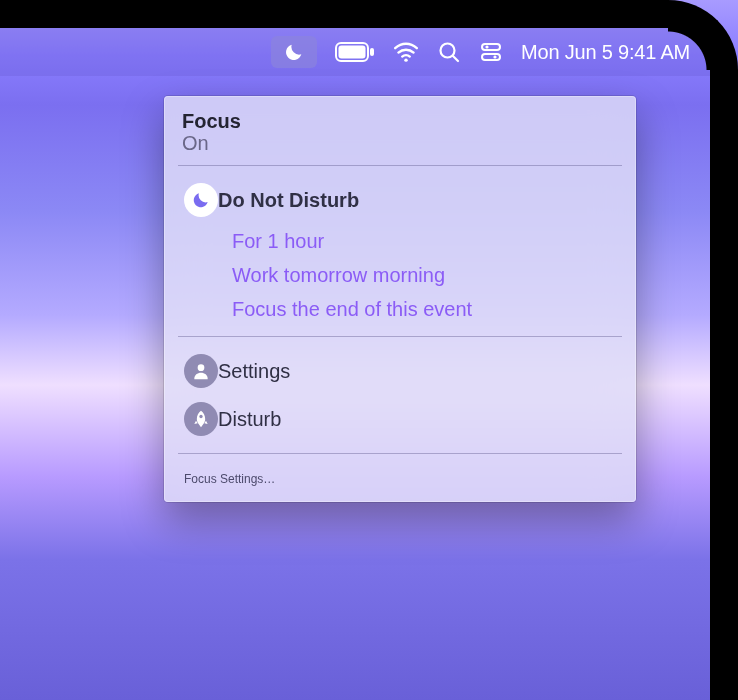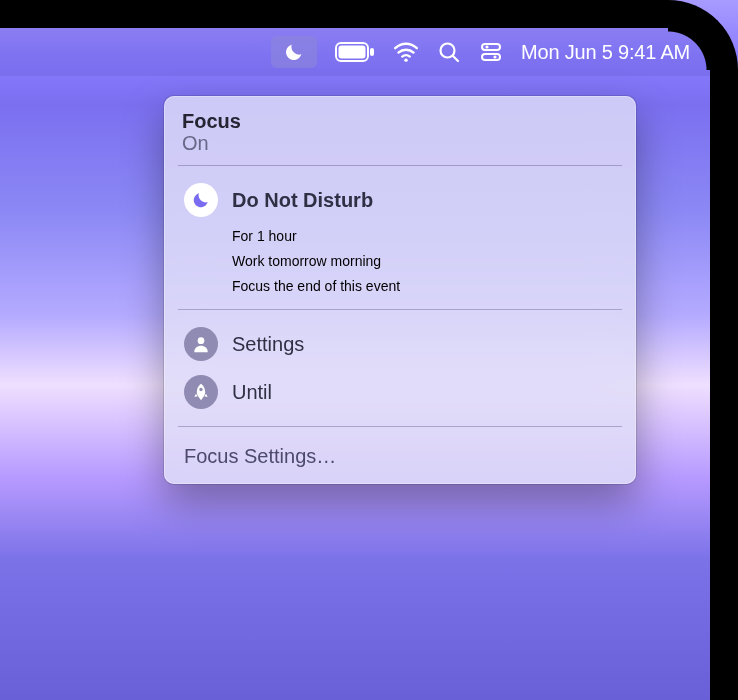--- a/index.html
+++ b/index.html
@@ -56,56 +56,55 @@
     }
     svg { display: block; }
 
     .panel {
       position: absolute;
       top: 96px;
       left: 164px;
       width: 472px;
       background: rgba(224, 222, 248, 0.82);
       backdrop-filter: blur(20px);
-      border-radius: 10px;
+      border-radius: 4px;
       box-shadow: 0 18px 40px rgba(0,0,0,0.35), 0 0 0 1px rgba(255,255,255,0.3) inset, 0 0 0 1px rgba(0,0,0,0.12);
       padding: 14px 18px 14px 18px;
       color: #2a2a35;
     }
     .panel-header .title { font-size: 20px; font-weight: 700; color: #242432; }
     .panel-header .status { font-size: 20px; color: #6a6788; margin-top: -1px; }
     .hr {
       border: none;
       border-top: 1px solid rgba(105,100,150,0.45);
       margin: 10px -4px;
     }
     .row {
       display: flex;
       align-items: center;
-      gap: 14px;
       padding: 7px 2px;
       font-size: 20px;
       color: #303045;
       border-radius: 6px;
     }
     .row .label { line-height: 1.2; }
     .row.dnd .label { font-weight: 600; }
-    .opt-row { padding: 2px 0 2px 50px; font-size: 14px; color: #000000; line-height: 1.5; }
+    .opt-row { padding: 2px 0 2px 50px; font-size: 20px; color: #8b5cf6; line-height: 1.5; }
     .round-icon {
       width: 34px; height: 34px;
       border-radius: 50%;
       background: #908bb3;
       display: flex; align-items: center; justify-content: center;
       flex-shrink: 0;
     }
     .round-icon.active { background: #fff; }
     .round-icon svg { width: 20px; height: 20px; }
     .settings-row {
       padding: 8px 2px 2px 2px;
-      font-size: 20px;
+      font-size: 12px;
       color: #4c4a6c;
     }
   </style>
 </head>
 <body>
 
 <div class="menubar">
   <div class="mb-icon focus-pill">
     <svg viewBox="0 0 24 24" width="22" height="22" fill="none">
       <path d="M20 14.5A8.5 8.5 0 0 1 9.5 4 8.5 8.5 0 1 0 20 14.5z" fill="#ffffff"></path>
@@ -178,21 +177,21 @@
 
 
   <div class="row">
     <div class="round-icon">
       <svg viewBox="0 0 24 24" fill="#fff">
           <path d="M12 2c3 2 5 6 5 10 0 2-.6 3.8-1.5 5L12 22l-3.5-5C7.6 15.8 7 14 7 12c0-4 2-8 5-10z"></path>
           <circle cx="12" cy="9" r="2" fill="#908bb3"></circle>
           <path d="M6 14l-2 4 4-1zM18 14l2 4-4-1z"></path>
         </svg>
     </div>
-    <div class="label">Until</div>
+    <div class="label">Disturb</div>
   </div>
 
   <hr class="hr">
 
   <div class="settings-row">Focus Settings…</div>
 </div>
 
 <div class="device-bezel"></div>
 <div class="screen-corner"></div>
 

